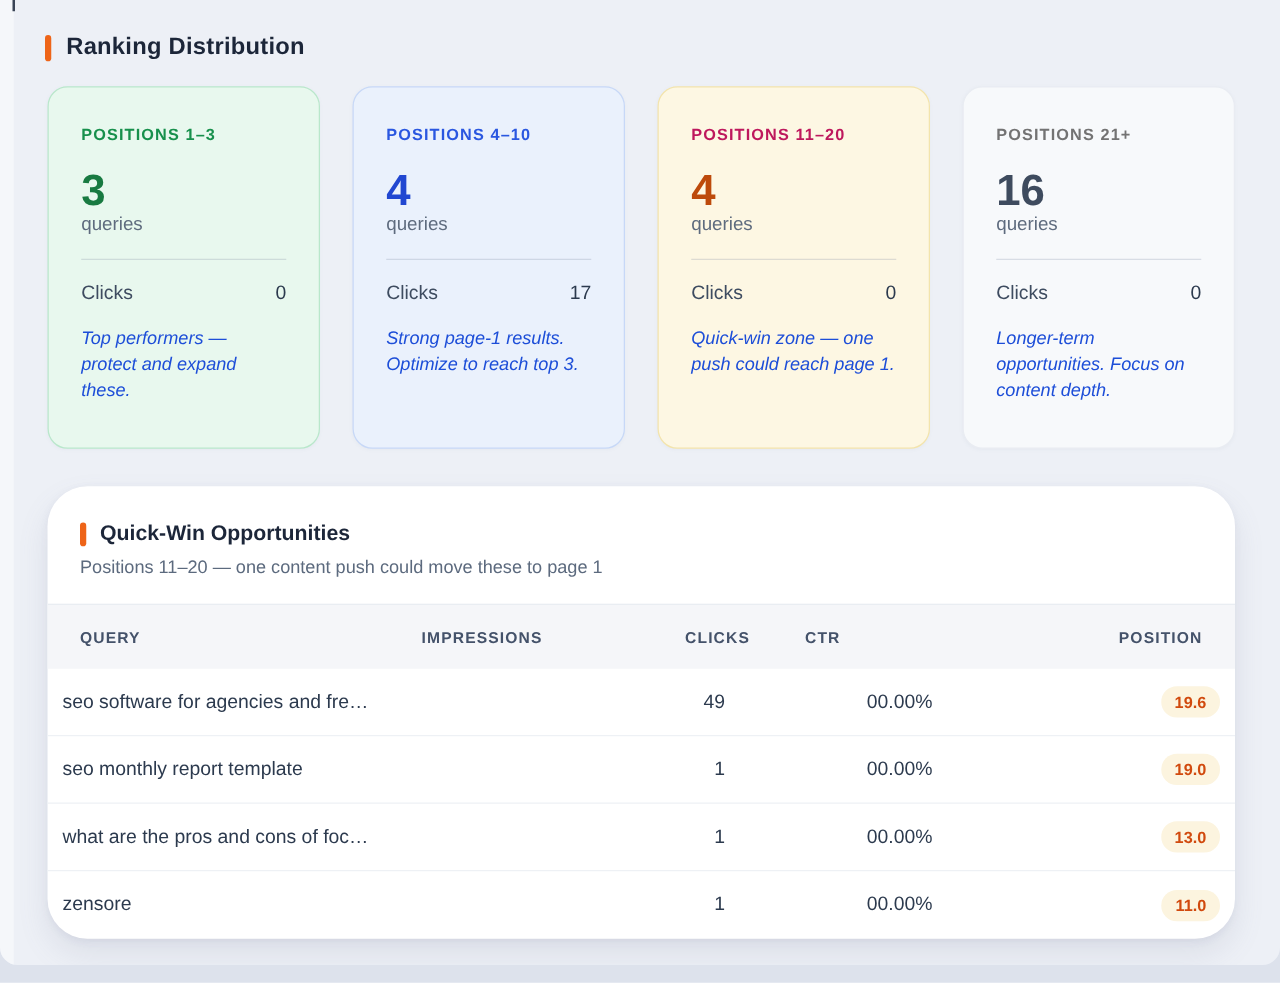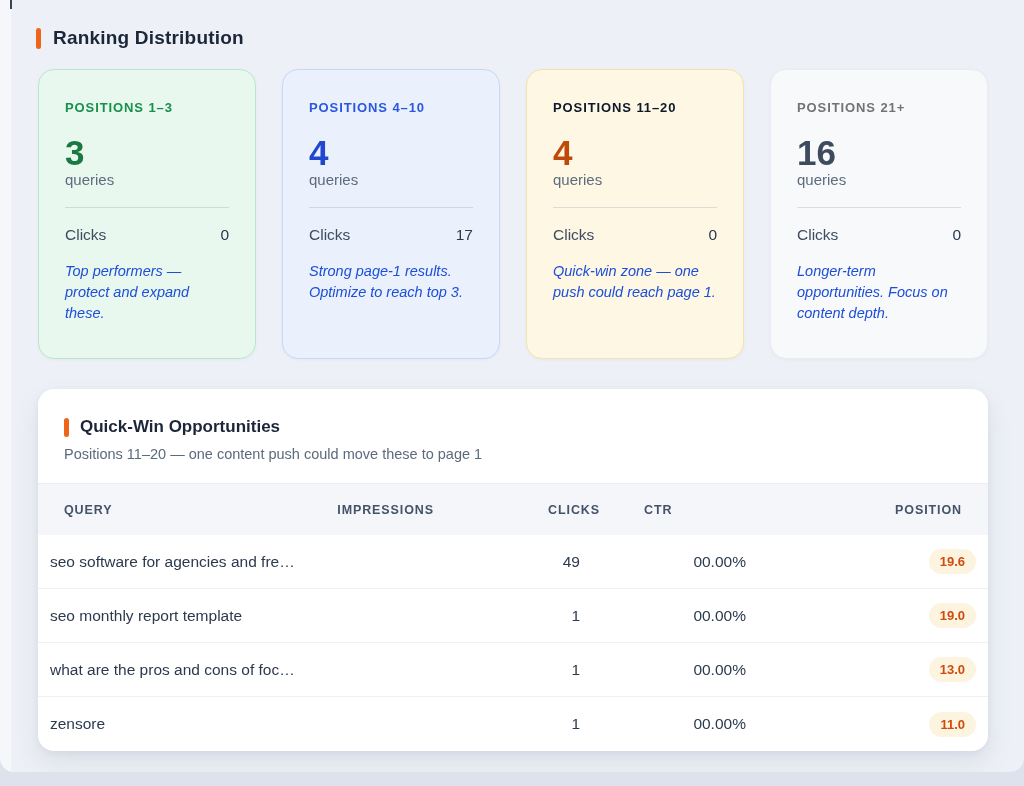--- a/index.html
+++ b/index.html
@@ -54,21 +54,21 @@
   .card-green { background: #e8f8ee; border-color: #b9e7cb; }
   .card-blue  { background: #eaf1fc; border-color: #c7d8f7; }
   .card-amber { background: #fdf7e3; border-color: #f3e4ac; }
   .card-gray  { background: #f7f9fb; border-color: #e9ecf2; }
 
   .card-label {
     font-size: 13px; font-weight: 600; letter-spacing: .9px;
   }
   .card-green .card-label { color: #17904c; }
   .card-blue  .card-label { color: #2a57e0; }
-  .card-amber .card-label { color: #0f172a; }
+  .card-amber .card-label { color: #be185d; }
   .card-gray  .card-label { color: #737373; }
 
   .card-value {
     font-size: 35px; font-weight: 700; line-height: 1;
     margin-top: 20px;
   }
   .card-green .card-value { color: #187a41; }
   .card-blue  .card-value { color: #2147d1; }
   .card-amber .card-value { color: #bd4a0b; }
   .card-gray  .card-value { color: #3e4b5e; }
@@ -87,21 +87,21 @@
   .card-note {
     margin-top: 17px;
     font-size: 14.5px; font-style: italic; line-height: 1.45;
     color: #1d4ed8;
   }
 
   
   .table-card {
     margin: 30px 36px 16px 38px;
     background: #ffffff;
-    border-radius: 16px;
+    border-radius: 32px;
     box-shadow: 0 12px 24px rgba(110,120,150,0.14), 0 2px 6px rgba(110,120,150,0.08);
     overflow: hidden;
   }
   .table-card-header { padding: 28px 26px 21px; }
   .table-title-row { display: flex; align-items: center; gap: 11px; }
   .accent-bar.small { height: 19px; width: 5px; }
   .table-title { font-size: 17px; font-weight: 700; color: #1c2639; }
   .table-subtitle { margin: 9px 0 0 0; font-size: 14.5px; color: #5c6a7e; }
 
   .thead {

